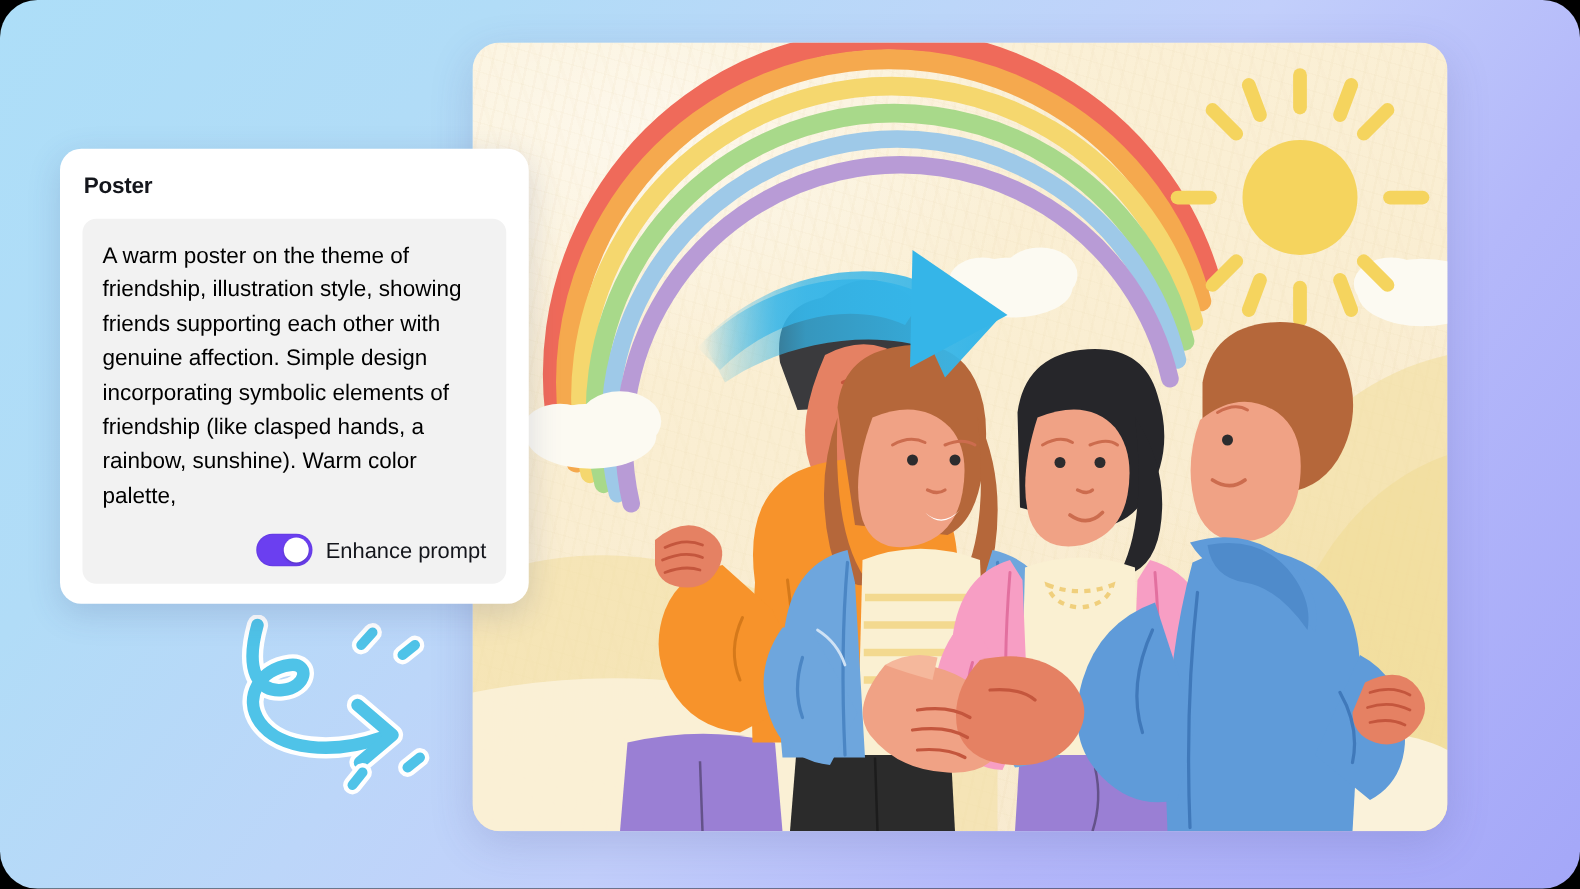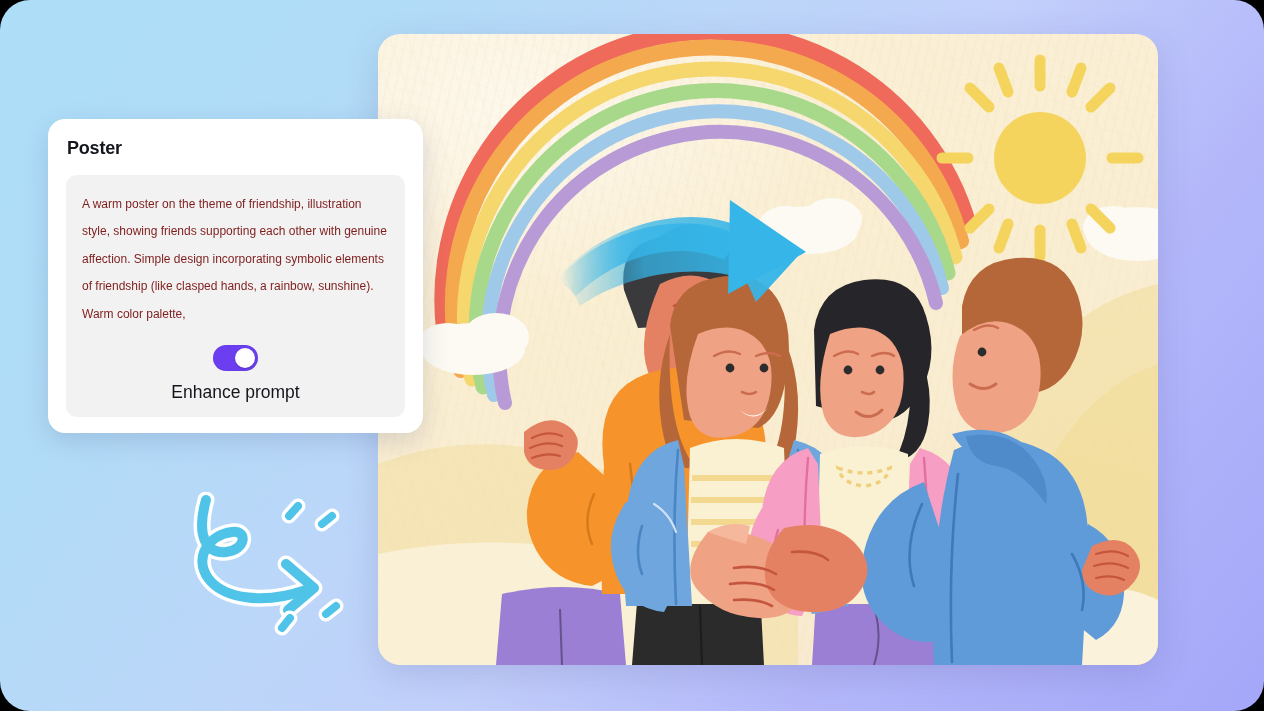--- a/index.html
+++ b/index.html
@@ -54,25 +54,25 @@
   #card-title {
     font-size: 18px; font-weight: bold; color: #14161c;
     letter-spacing: -.2px; margin: 2px 0 16px 1px;
   }
   #prompt-box {
     background: #f2f2f2;
     border-radius: 11px;
     padding: 16px 16px 14px 16px;
   }
   #prompt-text {
-    font-size: 12px; line-height: 27.4px; color: #7f1d1d;
+    font-size: 18px; line-height: 27.4px; color: #000000;
   }
   #enhance-row {
     display: flex; align-items: center; justify-content: flex-end;
-    gap: 11px; margin-top: 17px; flex-direction: column;
+    gap: 11px; margin-top: 17px;
   }
   #toggle {
     width: 45px; height: 26px; border-radius: 13px;
     background: #6b3ff0; position: relative; flex: none;
     box-shadow: inset 0 0 0 1px rgba(0,0,0,.04);
   }
   #toggle .knob {
     position: absolute; top: 3px; right: 3px;
     width: 20px; height: 20px; border-radius: 50%;
     background: #fff; box-shadow: 0 1px 2px rgba(0,0,0,.2);

